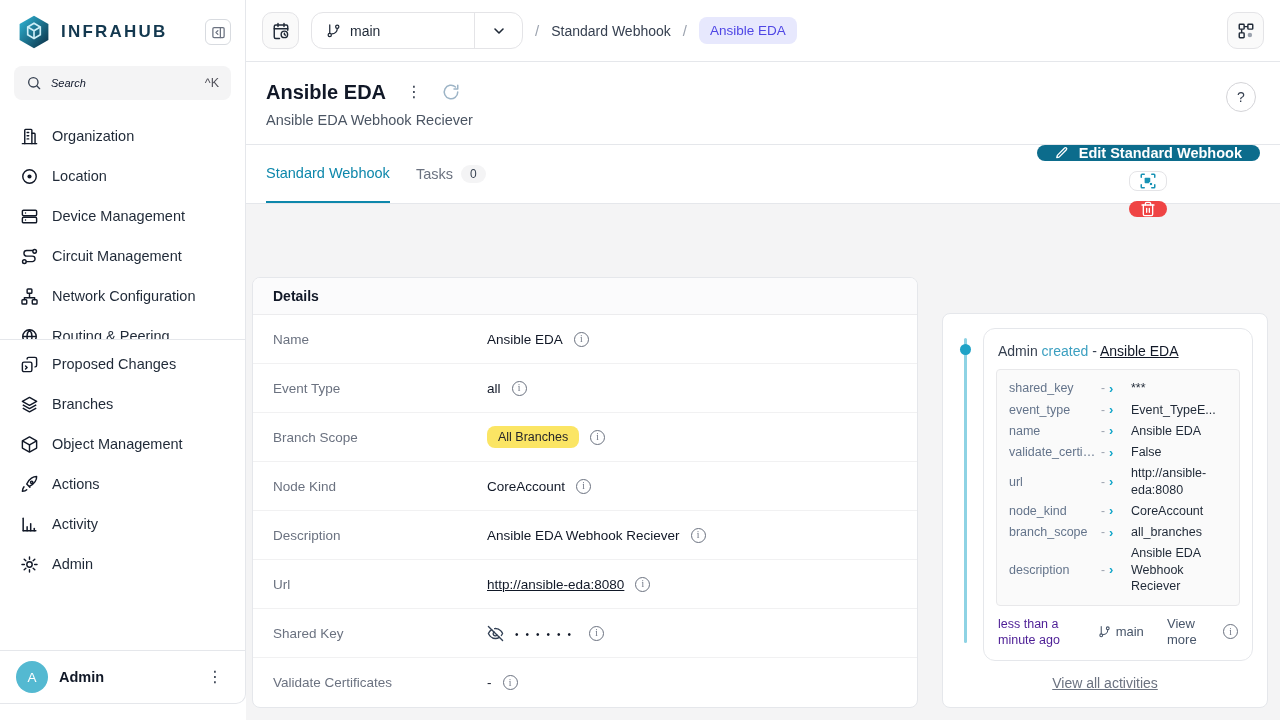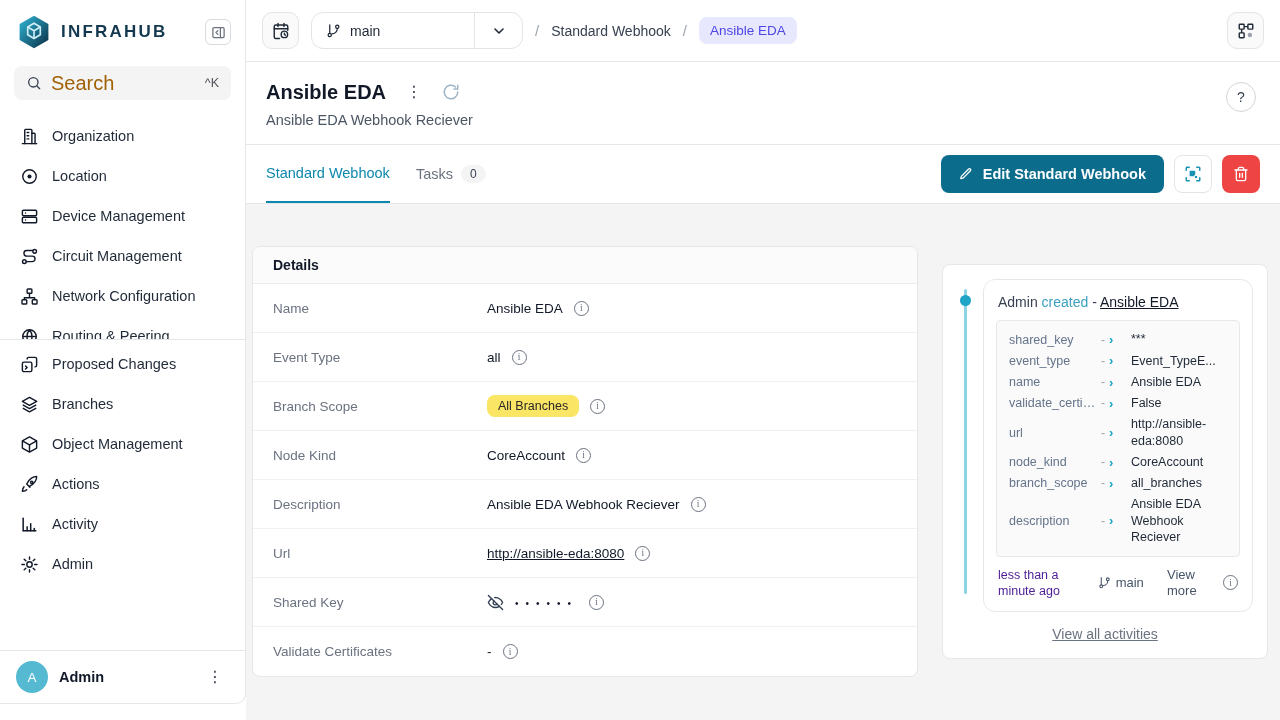--- a/index.html
+++ b/index.html
@@ -11,21 +11,21 @@
   
   .sidebar { width:261px; height:704px; background:#fff; border-right:1px solid #e5e7eb;
     border-bottom:1px solid #e5e7eb; border-radius:0 0 10px 0; display:flex; flex-direction:column; }
   .logo-row { display:flex; align-items:center; padding:14px 14px 10px 16px; }
   .logo-hex { width:36px; height:36px; margin-right:9px; }
   .logo-text { font-size:17px; font-weight:800; letter-spacing:.13em; color:#13384f; flex:1; }
   .collapse-btn { width:26px; height:26px; border:1px solid #d8dbe0; border-radius:6px;
     display:flex; align-items:center; justify-content:center; color:#6b7280; background:#fff; cursor:pointer; }
   .search-box { margin:6px 14px 12px 14px; height:34px; background:#f4f4f5; border-radius:8px;
     display:flex; align-items:center; padding:0 12px; gap:9px; color:#6b7280; cursor:pointer; }
-  .search-box .ph { flex:1; font-size:20px; color:#a16207; }
+  .search-box .ph { flex:1; font-size:11px; color:#0f172a;font-style:italic; }
   .search-box .kbd { font-size:12.5px; color:#52525b; }
   .nav { list-style:none; padding:4px 10px; }
   .nav-clip { height:228px; overflow:hidden; border-bottom:1px solid #e5e7eb; }
   .nav li { display:flex; align-items:center; gap:13px; height:40px; padding:0 10px;
     border-radius:8px; font-size:14.5px; font-weight:500; color:#1f2937; cursor:pointer; }
   .nav .nicon { width:19px; height:19px; color:#111827; flex:none; }
   .side-footer { margin-top:auto; border-top:1px solid #e5e7eb; padding:10px 16px;
     display:flex; align-items:center; gap:11px; }
   .avatar { width:32px; height:32px; border-radius:50%; background:#54b9d1; color:#fff;
     display:flex; align-items:center; justify-content:center; font-size:13.5px; }
@@ -57,30 +57,30 @@
   .help-btn { position:absolute; right:24px; top:20px; width:30px; height:30px; border-radius:50%;
     border:1px solid #d4d4d8; background:#fff; color:#374151; font-size:14px;
     display:flex; align-items:center; justify-content:center; cursor:pointer; }
 
   .tabsbar { background:#fff; border-bottom:1px solid #e5e7eb; height:59px;
     display:flex; align-items:stretch; padding:0 20px; gap:26px; }
   .tab { display:flex; align-items:center; gap:8px; font-size:14.5px; cursor:pointer; }
   .tab.active { color:#0d87ab; font-weight:500; border-bottom:2.5px solid #0d87ab; }
   .tab.idle { color:#6b7280; }
   .count-badge { background:#f4f4f5; color:#374151; font-size:12px; border-radius:999px; padding:2px 9px; }
-  .tab-actions { display:flex; align-items:center; gap:10px; }
+  .tab-actions { display:flex; align-items:center; gap:10px;flex-direction:column; }
   .btn-primary { height:38px; background:#0c6c8c; color:#fff; border:none; border-radius:8px;
     font-size:14.5px; font-weight:600; display:flex; align-items:center; gap:10px; padding:0 18px; cursor:pointer; }
   .btn-sq { width:38px; height:38px; border-radius:8px; display:flex; align-items:center;
     justify-content:center; cursor:pointer; }
   .btn-sq.outline { background:#fff; border:1px solid #e4e4e7; color:#1792b4; }
   .btn-sq.danger { background:#ef4444; border:none; color:#fff; }
 
   
-  .content { flex:1; display:flex; gap:24px; padding:11px 12px 12px 6px; align-items:center; }
+  .content { flex:1; display:flex; gap:24px; padding:11px 12px 12px 6px; align-items:flex-end; }
   .panel { background:#fff; border:1px solid #e5e7eb; border-radius:8px; overflow:hidden; }
   .panel-head { font-size:14px; font-weight:700; color:#111827; padding:10px 20px;
     background:#fbfbfc; border-bottom:1px solid #ececee; }
   .details { width:666px; }
   .drow { display:flex; align-items:center; min-height:49px; border-bottom:1px solid #f1f1f2; padding:0 20px; }
   .drow:last-child { border-bottom:none; }
   .dlabel { width:214px; flex:none; font-size:13.5px; color:#6b7280; }
   .dvalue { display:flex; align-items:center; gap:11px; font-size:13.5px; color:#111827; }
   .badge-yellow { background:#fbe564; color:#27272a; font-size:12.5px; font-weight:500;
     padding:4px 11px; border-radius:8px; }

